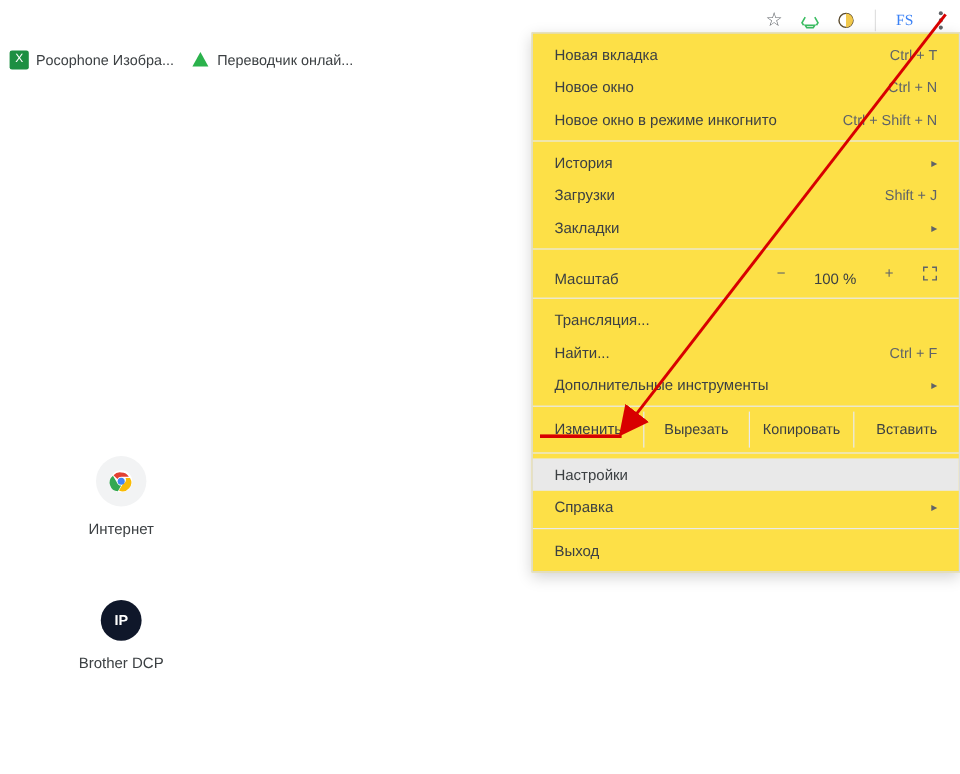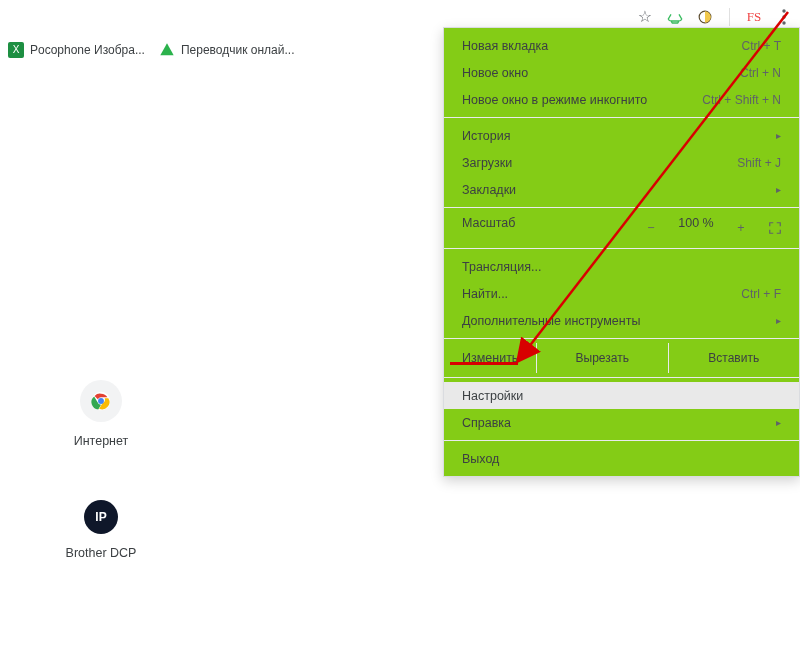--- a/index.html
+++ b/index.html
@@ -111,21 +111,21 @@
     font-weight: 600;
     font-size: 12px;
   }
 
   
   .menu {
     position: absolute;
     top: 27px;
     right: 0;
     width: 357px;
-    background: #84cc16;
+    background: #fde047;
     border: 1px solid #dadce0;
     box-shadow: 0 4px 12px rgba(0,0,0,0.18);
     padding: 4px 0;
     font-size: 12.5px;
   }
   .menu-item {
     display: flex;
     align-items: center;
     justify-content: space-between;
     padding: 6.5px 18px;
@@ -135,21 +135,21 @@
   .menu-item.highlight { background: #e9e9e9; }
   .menu-shortcut { color: #5f6368; font-size: 12px; }
   .menu-submenu-arrow { color: #5f6368; font-size: 10px; }
   hr.menu-sep {
     border: none;
     border-top: 1px solid #e8eaed;
     margin: 4px 0;
   }
   .zoom-row {
     display: flex;
-    align-items: flex-start;
+    align-items: flex-end;
     padding: 4px 12px 4px 18px;
     gap: 10px;
   }
   .zoom-label { flex: 1; }
   .zoom-btn, .fullscreen-btn {
     width: 24px;
     height: 24px;
     display: flex;
     align-items: center;
     justify-content: center;
@@ -215,21 +215,21 @@
         <path d="M4 18l-2-3 4-7M20 18l2-3-4-7M8 21h8l2-3H6z"></path>
       </svg>
   </div>
   <div class="omni-icon">
     <svg width="14" height="14" viewBox="0 0 24 24">
         <circle cx="12" cy="12" r="10" fill="none" stroke="#5b4b2e" stroke-width="2"></circle>
         <path d="M12 2a10 10 0 0 1 0 20" fill="#f2c94c"></path>
       </svg>
   </div>
   <div class="omni-sep"></div>
-  <div class="omni-icon" style="font-family:serif;font-size:13px;color:#ef4444;">FS</div>
+  <div class="omni-icon" style="font-family:serif;font-size:13px;color:#3b82f6;">FS</div>
   <div class="omni-icon">
     <svg width="4" height="16" viewBox="0 0 4 16">
         <circle cx="2" cy="2" r="1.7" fill="#5f6368"></circle>
         <circle cx="2" cy="8" r="1.7" fill="#5f6368"></circle>
         <circle cx="2" cy="14" r="1.7" fill="#5f6368"></circle>
       </svg>
   </div>
 </div>
 
 <div class="bookmarks-bar">
@@ -314,20 +314,21 @@
     <span class="menu-shortcut">Ctrl + F</span>
   </div>
   <div class="menu-item">
     <span>Дополнительные инструменты</span>
     <span class="menu-submenu-arrow">▸</span>
   </div>
   <hr class="menu-sep">
   <div class="edit-row">
     <div class="edit-label">Изменить</div>
     <div class="edit-btn">Вырезать</div>
+    <div class="edit-btn">Копировать</div>
     <div class="edit-btn">Вставить</div>
   </div>
   <hr class="menu-sep">
   <div class="menu-item highlight">
     <span>Настройки</span>
   </div>
   <div class="menu-item">
     <span>Справка</span>
     <span class="menu-submenu-arrow">▸</span>
   </div>

